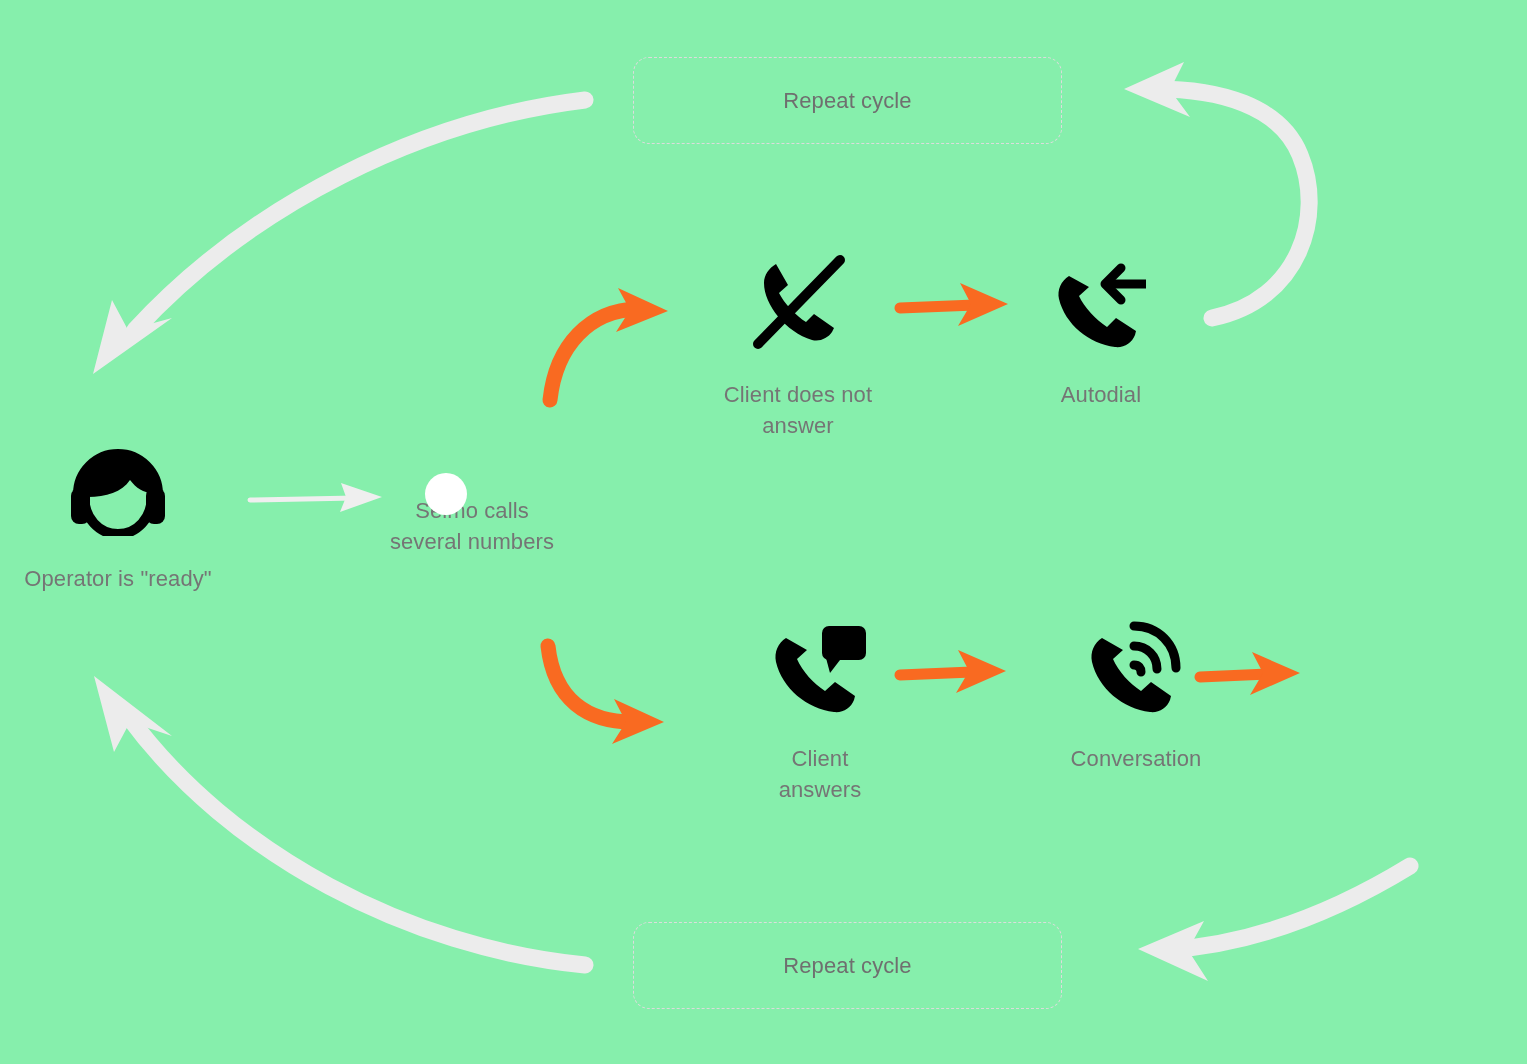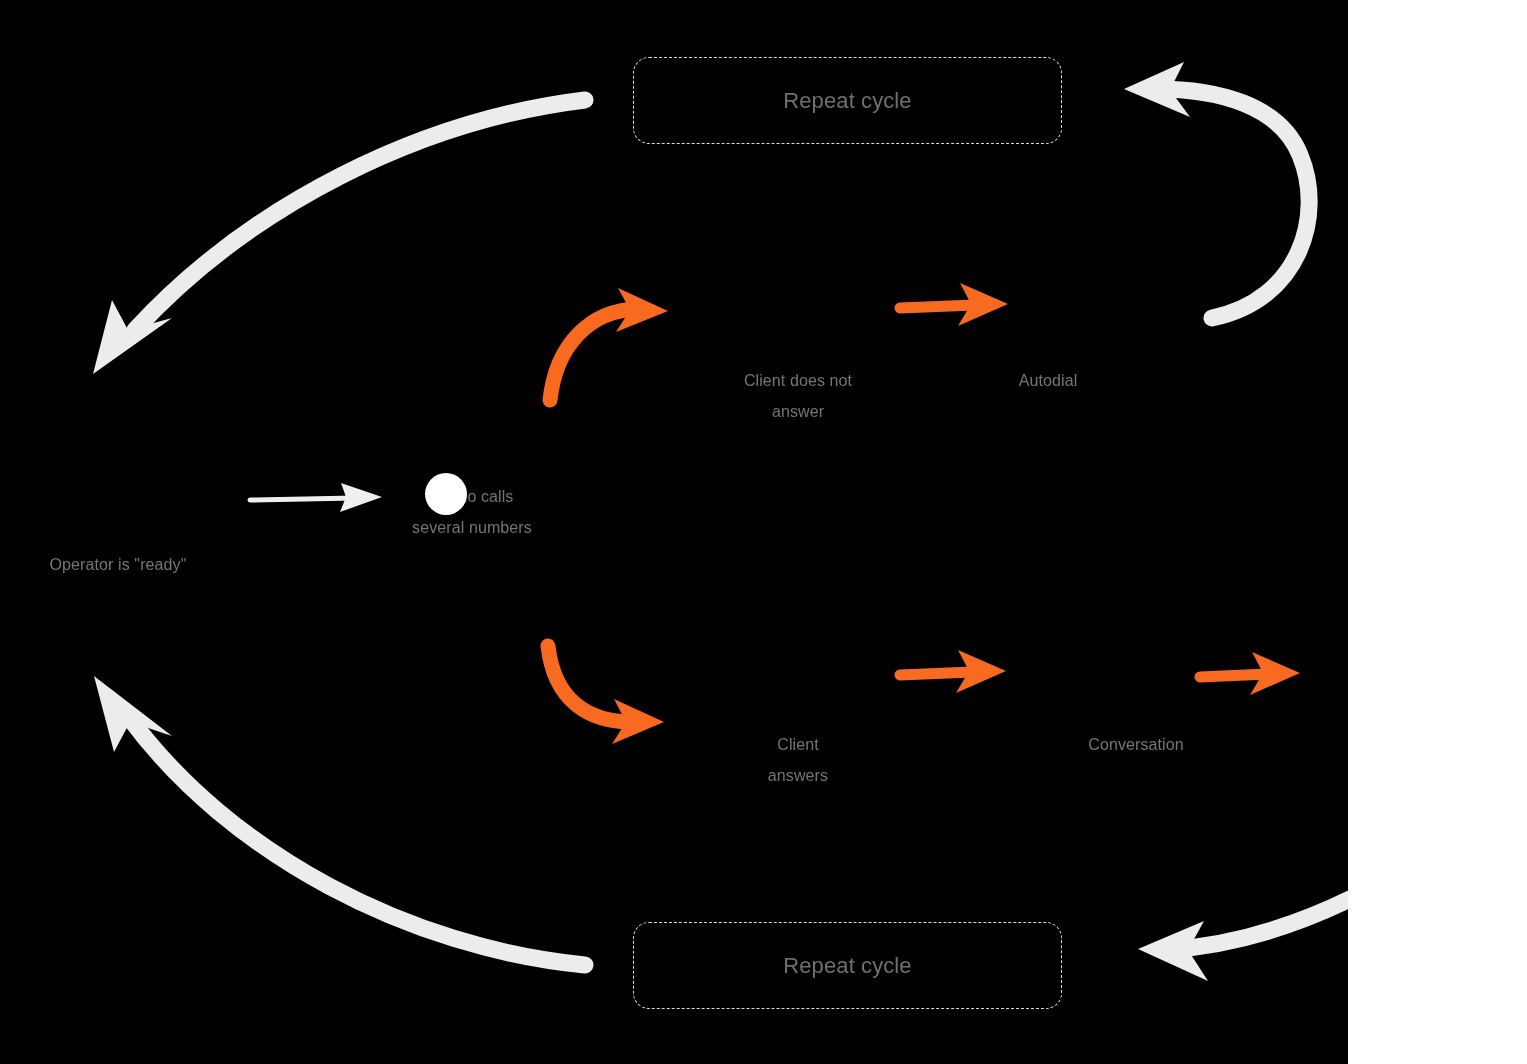--- a/index.html
+++ b/index.html
@@ -7,24 +7,24 @@
     margin: 0;
     padding: 0;
     background: #ffffff;
   }
   body {
     font-family: "Liberation Sans", "DejaVu Sans", sans-serif;
     -webkit-font-smoothing: antialiased;
   }
   #canvas {
     position: relative;
-    width: 1348px;
+    width: 1527px;
     height: 1064px;
     overflow: hidden;
-    background: #000000;
+    background: #86efac;
   }
   svg.layer {
     position: absolute;
     left: 0;
     top: 0;
     width: 1527px;
     height: 1064px;
     pointer-events: none;
   }
   .node {
@@ -33,25 +33,25 @@
     flex-direction: column;
     align-items: center;
     text-align: center;
   }
   .node .glyph {
     display: block;
     line-height: 0;
   }
   .node .caption {
     color: #757575;
-    font-size: 16px;
+    font-size: 22px;
     line-height: 31px;
     letter-spacing: 0.1px;
     white-space: pre-line;
-    margin-top: 13px;
+    margin-top: 27px;
   }
   .repeat-box {
     position: absolute;
     border: 1.6px dashed #dcdcdc;
     border-radius: 16px;
     display: flex;
     align-items: center;
     justify-content: center;
     background: transparent;
     box-sizing: border-box;
@@ -182,32 +182,32 @@
         <g>
           <path d="M30 16 C23 20 18 27 18 35 C18 57 40 84 66 92 C74 94 82 90 86 84 L88 80 L68 66 L60 74 C50 68 38 55 33 45 L42 37 L30 16 Z" fill="#000"></path>
         </g>
         <path d="M12 96 L94 12" stroke="#000" stroke-width="10" stroke-linecap="round"></path>
       </svg>
     </span>
     <span class="caption">Client does not
 answer</span>
   </div>
 
-  <div class="node" style="left:948px; top:248px; width:200px;">
+  <div class="node" style="left:1001px; top:248px; width:200px;">
     <span class="glyph">
       <svg width="104" height="104" viewBox="0 0 104 104" xmlns="http://www.w3.org/2000/svg">
         <path d="M20 28 C12 33 8 42 10 51 C16 76 40 96 66 99 C75 100 83 95 86 87 L87 83 L67 70 L58 79 C47 72 35 59 30 48 L40 39 L20 28 Z" fill="#000"></path>
         <path d="M97 36 L60 36" stroke="#000" stroke-width="9" stroke-linecap="butt"></path>
         <path d="M72 20 L56 36 L72 52" fill="none" stroke="#000" stroke-width="9" stroke-linecap="round" stroke-linejoin="round"></path>
       </svg>
     </span>
     <span class="caption">Autodial</span>
   </div>
 
-  <div class="node" style="left:698px; top:612px; width:200px;">
+  <div class="node" style="left:720px; top:612px; width:200px;">
     <span class="glyph">
       <svg width="104" height="104" viewBox="0 0 104 104" xmlns="http://www.w3.org/2000/svg">
         <path d="M18 26 C10 31 6 40 8 50 C14 76 39 97 66 100 C75 101 83 96 86 88 L87 84 L67 70 L57 79 C46 72 34 59 29 47 L39 38 L18 26 Z" fill="#000"></path>
         <rect x="54" y="14" width="44" height="34" rx="7" fill="#000"></rect>
         <path d="M58 46 L62 61 L72 48 Z" fill="#000"></path>
       </svg>
     </span>
     <span class="caption">Client
 answers</span>
   </div>

